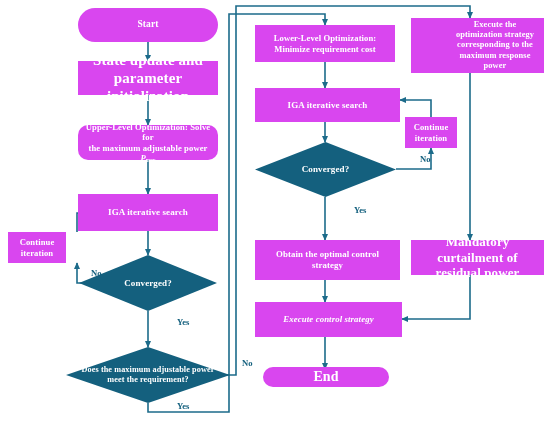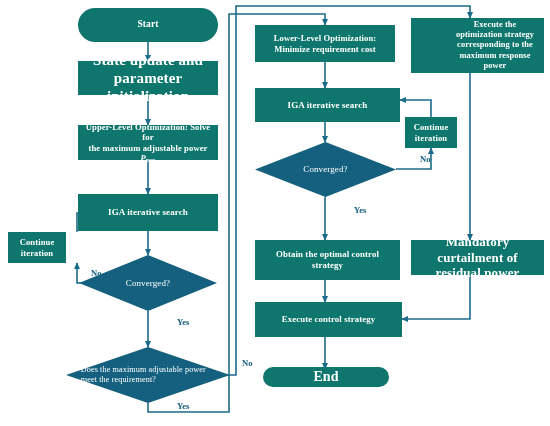--- a/index.html
+++ b/index.html
@@ -18,21 +18,21 @@
   #svg-layer {
     position: absolute;
     left: 0;
     top: 0;
     width: 550px;
     height: 426px;
   }
   .node {
     position: absolute;
     box-sizing: border-box;
-    background: #0f766e;
+    background: #d946ef;
     color: #ffffff;
     display: flex;
     align-items: center;
     justify-content: center;
     text-align: center;
     font-weight: bold;
     line-height: 1.22;
     letter-spacing: 0.1px;
     padding: 2px 5px;
     z-index: 3;
@@ -57,23 +57,23 @@
   }
   .diamond-wrap .diamond-text {
     position: absolute;
     left: 12%;
     top: 0;
     width: 76%;
     height: 100%;
     display: flex;
     align-items: center;
     justify-content: center;
-    text-align: left;
+    text-align: center;
     color: #ffffff;
-    font-weight: normal;
+    font-weight: bold;
     line-height: 1.22;
     letter-spacing: 0.1px;
   }
   .edge-label {
     position: absolute;
     color: #14607E;
     font-weight: bold;
     white-space: nowrap;
     z-index: 4;
     padding-left: 24px;
@@ -139,21 +139,21 @@
   </svg>
 
   <div class="node rounded" style="left:78px; top:8px; width:140px; height:34px; font-size:9.5px;">
     <span class="node-label">Start</span>
   </div>
 
   <div class="node" style="left:78px; top:61px; width:140px; height:34px; font-size:15px;">
     <span class="node-label">State update and parameter initialization</span>
   </div>
 
-  <div class="node" style="left:78px; top:125px; width:140px; height:35px; font-size:8.6px;">
+  <div class="node" style="left:78px; top:125px; width:140px; height:35px; font-size:8.6px;border-radius:10px;">
     <span class="node-label">
       <span>Upper-Level Optimization: Solve for</span><br>
       <span>the maximum adjustable power </span><span class="ital">P</span><sub>max</sub>
     </span>
   </div>
 
   <div class="node" style="left:78px; top:194px; width:140px; height:37px; font-size:9px;">
     <span class="node-label">IGA iterative search</span>
   </div>
 
@@ -191,21 +191,21 @@
     <svg class="diamond-shape" viewBox="0 0 141 55" preserveAspectRatio="none">
       <polygon points="70.5,0 141,27.5 70.5,55 0,27.5" fill="#14607E"></polygon>
     </svg>
     <div class="diamond-text" style="font-size:9px;">Converged?</div>
   </div>
 
   <div class="node" style="left:255px; top:240px; width:145px; height:40px; font-size:8.8px;">
     <span class="node-label">Obtain the optimal control strategy</span>
   </div>
 
-  <div class="node" style="left:255px; top:302px; width:147px; height:35px; font-size:8.8px;">
+  <div class="node" style="left:255px; top:302px; width:147px; height:35px; font-size:8.8px;font-style:italic;">
     <span class="node-label">Execute control strategy</span>
   </div>
 
   <div class="node rounded" style="left:263px; top:367px; width:126px; height:20px; font-size:14px;">
     <span class="node-label">End</span>
   </div>
 
   <div class="node" style="left:411px; top:18px; width:133px; height:55px; font-size:8.4px;padding-left:40px;">
     <span class="node-label">Execute the optimization strategy corresponding to the maximum response power</span>
   </div>

